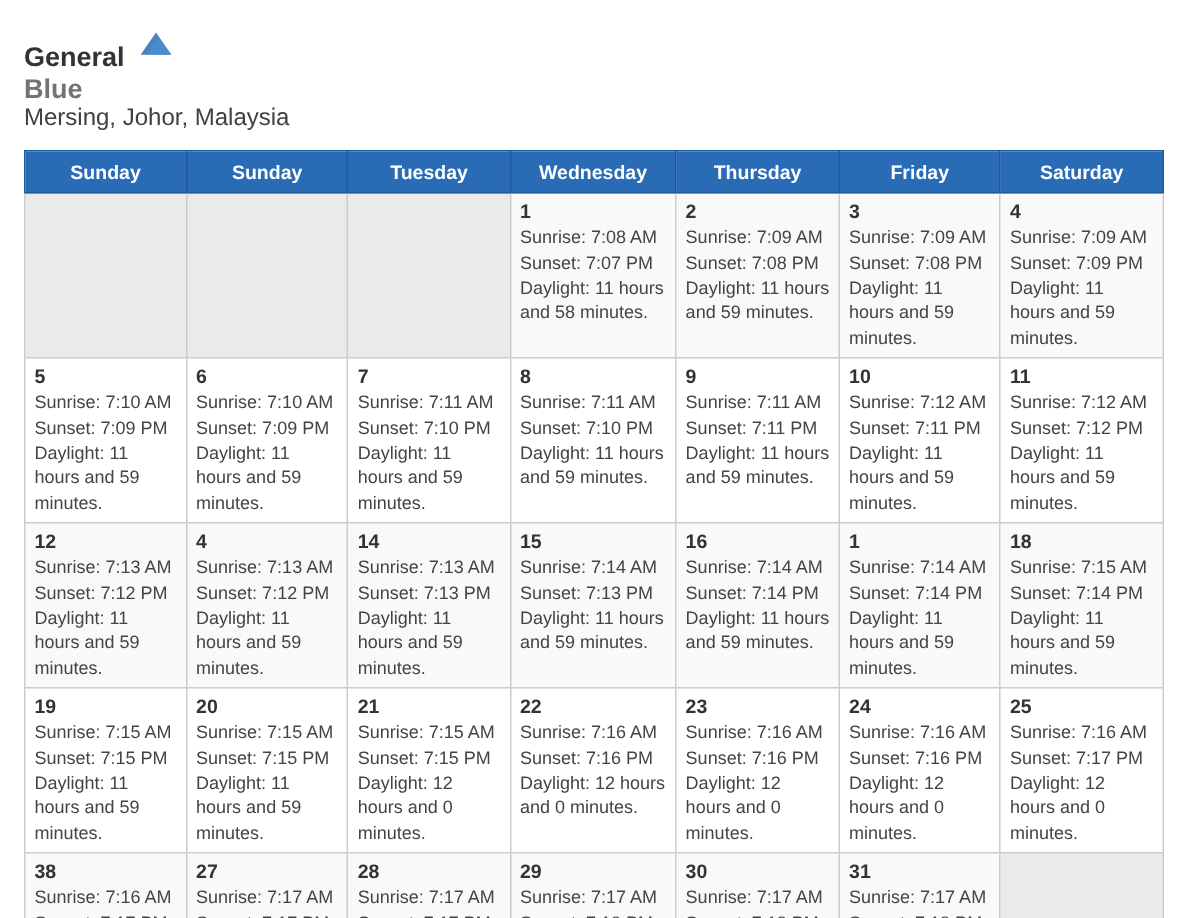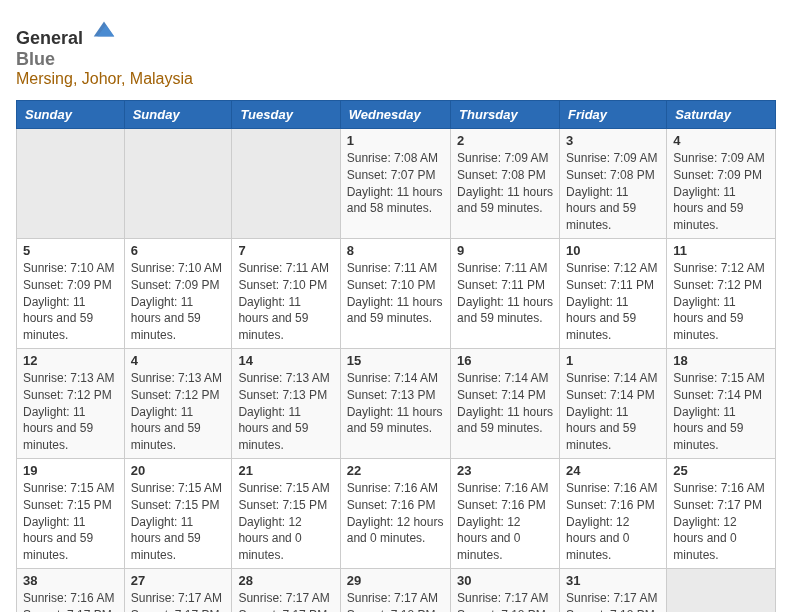--- a/index.html
+++ b/index.html
@@ -39,38 +39,37 @@
     .title-area {
       text-align: right;
     }
     .calendar-title {
       font-size: 32px;
       font-weight: bold;
       color: #333;
     }
     .calendar-subtitle {
       font-size: 16px;
-      color: #a16207;
+      color: #404040;
     }
     table {
       width: 100%;
       border-collapse: collapse;
       border: 1px solid #ccc;
     }
     thead tr {
       background-color: #2a6bb5;
       color: white;
     }
     thead th {
       padding: 6px 8px;
       font-size: 13px;
       font-weight: bold;
-      text-align: left;
+      text-align: center;
       border: 1px solid #1e5a9e;
-      font-style: italic;
     }
     tbody tr {
       vertical-align: top;
     }
     tbody td {
       border: 1px solid #ccc;
       padding: 4px 6px;
       width: 113px;
       min-height: 80px;
       font-size: 10.5px;

